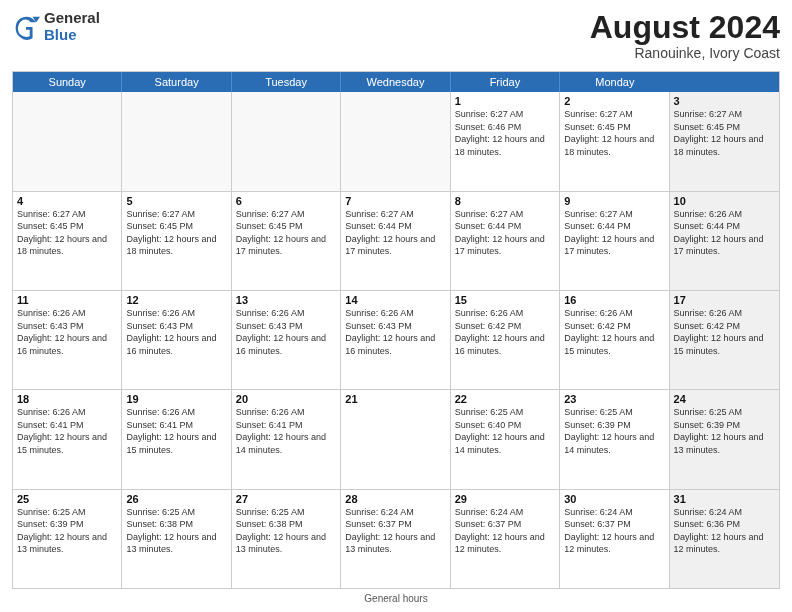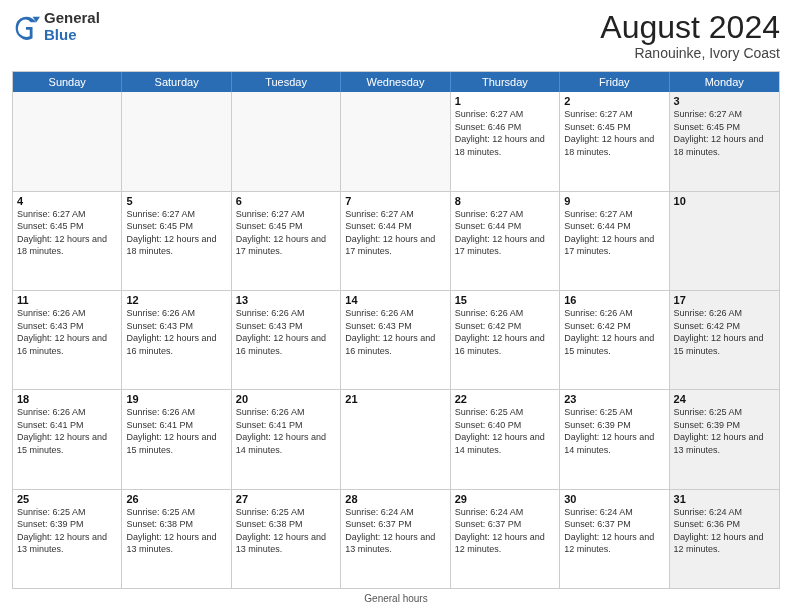--- a/index.html
+++ b/index.html
@@ -45,21 +45,21 @@
     }
     .logo-icon {
       width: 28px;
       height: 28px;
     }
     .title-block {
       text-align: right;
     }
     .main-title {
       font-size: 32px;
-      font-weight: normal;
+      font-weight: bold;
       color: #222;
       line-height: 1.1;
     }
     .subtitle {
       font-size: 14px;
       color: #444;
     }
     .calendar {
       flex: 1;
       display: flex;
@@ -143,21 +143,20 @@
       <div class="subtitle">Ranouinke, Ivory Coast</div>
     </div>
   </div>
 
   <div class="calendar">
     <div class="cal-header">
     <div class="cal-header-cell">Sunday</div>
         <div class="cal-header-cell">Saturday</div>
         <div class="cal-header-cell">Tuesday</div>
         <div class="cal-header-cell">Wednesday</div>
-        <div class="cal-header-cell">Thursday</div>
         <div class="cal-header-cell">Friday</div>
         <div class="cal-header-cell">Monday</div>
       </div>
     <div class="cal-body">
     <div class="cal-row">
           <div class="cal-cell empty"></div>
           <div class="cal-cell empty"></div>
           <div class="cal-cell empty"></div>
           <div class="cal-cell empty"></div>
           <div class="cal-cell">
@@ -220,20 +219,24 @@
           </div>
           <div class="cal-cell">
             <div class="day-num">9</div>
             <div class="day-info">Sunrise: 6:27 AM
 Sunset: 6:44 PM
 Daylight: 12 hours
 and 17 minutes.</div>
           </div>
           <div class="cal-cell shaded">
             <div class="day-num">10</div>
+            <div class="day-info">Sunrise: 6:26 AM
+Sunset: 6:44 PM
+Daylight: 12 hours
+and 17 minutes.</div>
           </div>
         </div>
         <div class="cal-row">
           <div class="cal-cell">
             <div class="day-num">11</div>
             <div class="day-info">Sunrise: 6:26 AM
 Sunset: 6:43 PM
 Daylight: 12 hours
 and 16 minutes.</div>
           </div>

